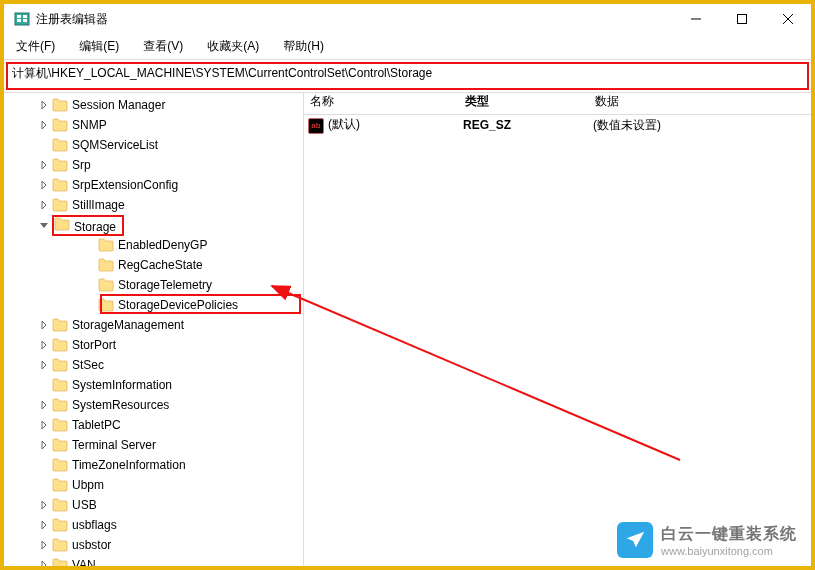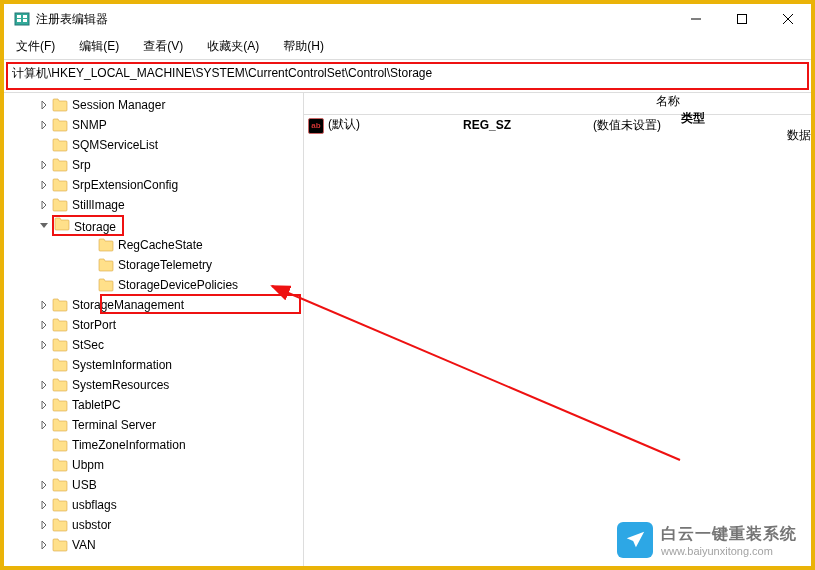--- a/index.html
+++ b/index.html
@@ -28,21 +28,21 @@
 .tree-node { display: flex; align-items: center; height: 20px; white-space: nowrap; }
 .expander { width: 12px; height: 12px; display: inline-flex; align-items: center; justify-content: center; margin-right: 2px; color: #555; font-size: 10px; }
 .folder-icon { width: 16px; height: 14px; display: inline-block; margin-right: 4px; position: relative; }
 .folder-icon svg { width: 16px; height: 14px; display: block; }
 
 .highlight-storage { border: 2px solid #e11; display: inline-block; padding-right: 6px; }
 .highlight-sdp { position: absolute; border: 2px solid #e11; pointer-events: none; }
 
 
 .value-panel { flex: 1; display: flex; flex-direction: column; overflow: hidden; position: relative; }
-.value-header { display: flex; border-bottom: 1px solid #ddd; height: 22px; align-items: flex-end; padding-left: 6px; flex-direction: column; }
+.value-header { display: flex; border-bottom: 1px solid #ddd; height: 22px; align-items: flex-start; padding-left: 6px; }
 .value-header .col { }
 .col-name { width: 155px; }
 .col-type { width: 130px; font-weight: bold; }
 .col-data { flex: 1; }
 .value-row { display: flex; align-items: center; height: 20px; padding-left: 4px; }
 .str-icon { width: 16px; height: 16px; display: inline-flex; align-items: center; justify-content: center; background: #000000; border: 1px solid #c66; color: #c33; font-size: 8px; font-weight: bold; margin-right: 4px; border-radius: 2px; }
 .value-row .col { }
 
 
 .arrow-overlay { position: absolute; top: 0; left: 0; pointer-events: none; width: 815px; height: 570px; }
@@ -187,20 +187,29 @@
                   <path d="M1 3 L1 12 Q1 13 2 13 L14 13 Q15 13 15 12 L15 4 Q15 3 14 3 L7 3 L6 1 L2 1 Q1 1 1 2 Z" fill="#ffe08a" stroke="#d8a440" stroke-width="0.6"></path>
                 </svg></span><span>Storage</span></span>
           </li>
           <li class="tree-node i1">
             <span class="expander"></span>
             <span class="folder-icon">
               <svg viewBox="0 0 16 14">
                 <path d="M1 3 L1 12 Q1 13 2 13 L14 13 Q15 13 15 12 L15 4 Q15 3 14 3 L7 3 L6 1 L2 1 Q1 1 1 2 Z" fill="#ffe08a" stroke="#d8a440" stroke-width="0.6"></path>
               </svg>
             </span>
+            <span>EnabledDenyGP</span>
+          </li>
+          <li class="tree-node i1">
+            <span class="expander"></span>
+            <span class="folder-icon">
+              <svg viewBox="0 0 16 14">
+                <path d="M1 3 L1 12 Q1 13 2 13 L14 13 Q15 13 15 12 L15 4 Q15 3 14 3 L7 3 L6 1 L2 1 Q1 1 1 2 Z" fill="#ffe08a" stroke="#d8a440" stroke-width="0.6"></path>
+              </svg>
+            </span>
             <span>RegCacheState</span>
           </li>
           <li class="tree-node i1">
             <span class="expander"></span>
             <span class="folder-icon">
               <svg viewBox="0 0 16 14">
                 <path d="M1 3 L1 12 Q1 13 2 13 L14 13 Q15 13 15 12 L15 4 Q15 3 14 3 L7 3 L6 1 L2 1 Q1 1 1 2 Z" fill="#ffe08a" stroke="#d8a440" stroke-width="0.6"></path>
               </svg>
             </span>
             <span>StorageTelemetry</span>

